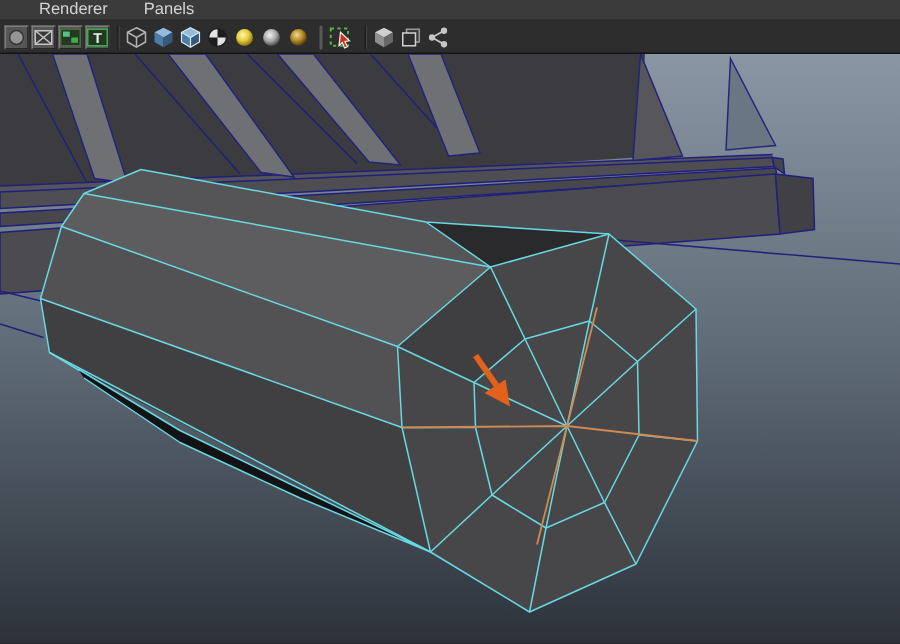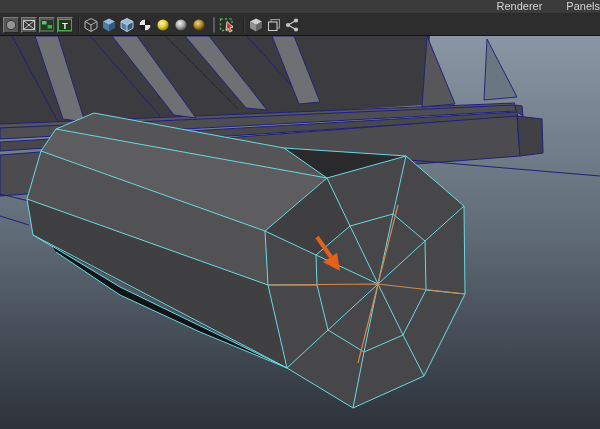--- a/index.html
+++ b/index.html
@@ -1,19 +1,19 @@
 <!DOCTYPE html>
 <html><head>
 <meta charset="utf-8">
 <style>
   html,body{margin:0;padding:0;background:#222;}
   .app{position:relative;width:600px;height:429px;overflow:hidden;
        font-family:"Liberation Sans",sans-serif;background:#2d2d2d;}
   .menubar{height:14px;background:#3b3b3b;display:flex;align-items:center;
-           padding-left:26px;gap:24px;border-bottom:1px solid #2a2a2a;box-sizing:border-box;justify-content:flex-end;}
+           padding-left:26px;gap:24px;border-bottom:1px solid #2a2a2a;box-sizing:border-box;}
   .menu-item{font-size:11px;line-height:13px;color:#d4d4d4;cursor:default;}
   .toolbar{height:22px;background:#2d2d2d;display:flex;align-items:center;
            padding-left:3px;box-sizing:border-box;border-bottom:1px solid #141414;}
   .tb-btn{width:16px;height:16px;margin-right:2px;padding:0;display:flex;
           align-items:center;justify-content:center;background:transparent;border:none;}
   .tb-btn.raised{background:#565656;border:1px solid #7d7d7d;
                  border-bottom-color:#262626;border-right-color:#2e2e2e;
                  width:16px;height:16px;box-sizing:border-box;}
   .tb-btn svg{display:block;}
   .tb-sep{width:1px;height:16px;background:#1e1e1e;border-right:1px solid #3f3f3f;

